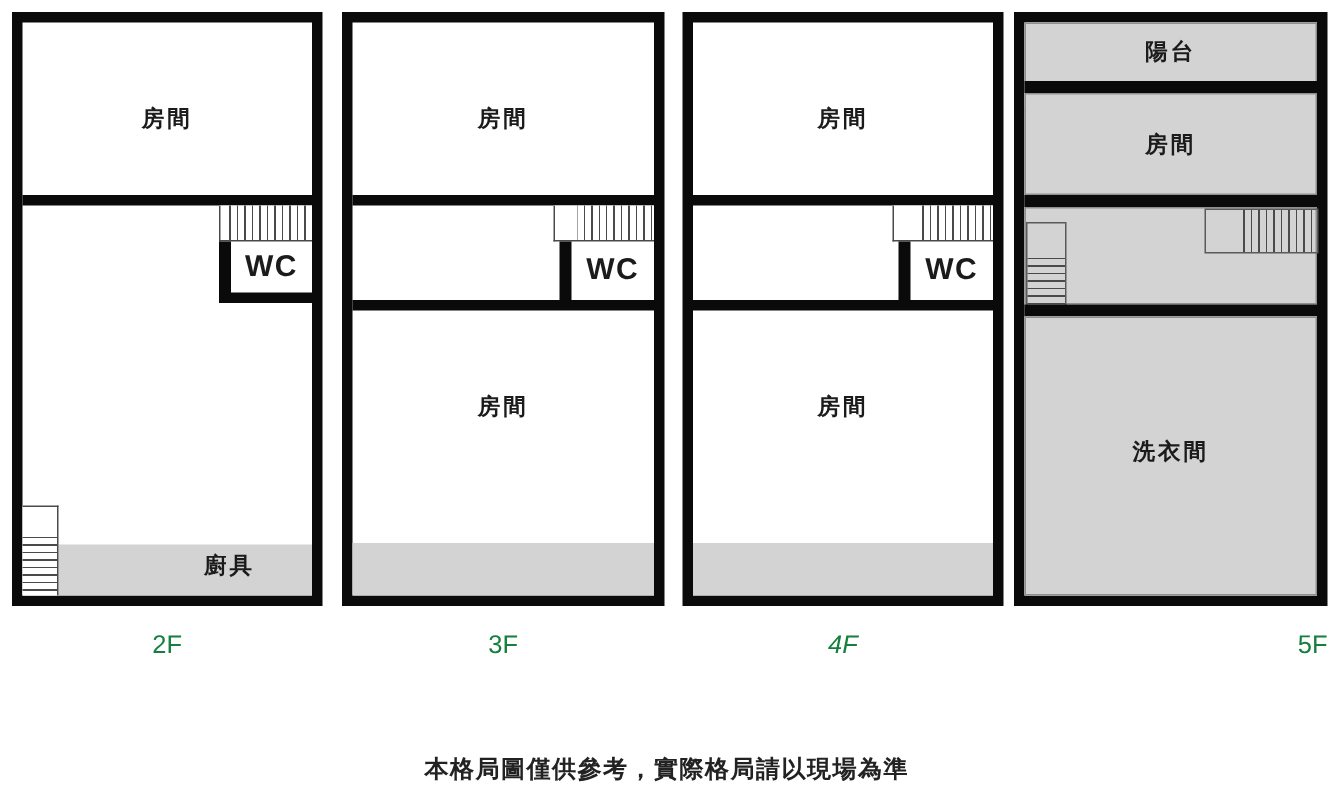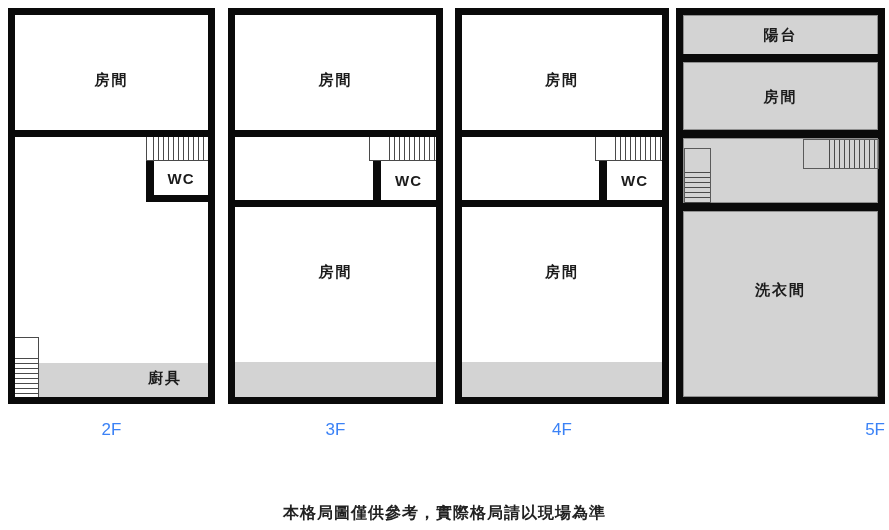--- a/index.html
+++ b/index.html
@@ -13,30 +13,30 @@
     border:7px solid #0a0a0a;background:#ffffff;box-sizing:border-box;
   }
   .abs{position:absolute;box-sizing:border-box;}
   .wall{background:#0a0a0a;}
   .room-label{
     position:absolute;left:0;right:0;text-align:center;
     font-size:15px;font-weight:600;letter-spacing:2px;line-height:20px;height:20px;
   }
   .wc-label{
     position:absolute;display:flex;align-items:center;justify-content:center;
-    font-size:15px;font-weight:600;letter-spacing:1px;
+    font-size:20px;font-weight:600;letter-spacing:1px;
   }
   .gray{background:#d3d3d3;}
   .outlined{border:1px solid #8f8f8f;}
   .vlines{background:repeating-linear-gradient(90deg,transparent 0,transparent 4px,#4a4a4a 4px,#4a4a4a 5px);}
   .hlines{background:repeating-linear-gradient(180deg,transparent 0,transparent 4px,#4a4a4a 4px,#4a4a4a 5px);}
   .hatchbox{border-left:1px solid #4a4a4a;border-bottom:1px solid #4a4a4a;background:#ffffff;}
   .floor-label{
     position:absolute;top:420px;text-align:center;
-    font-size:17px;font-weight:400;color:#3b82f6;
+    font-size:17px;font-weight:400;color:#15803d;
   }
   .caption{
     position:absolute;left:0;right:0;top:503px;text-align:center;
     font-size:16px;font-weight:600;color:#222222;letter-spacing:1px;
   }
 </style>
 </head>
 <body>
 
 <div class="panel" style="left:8px;width:207px;">
@@ -48,21 +48,21 @@
   <div class="abs hatchbox" style="left:131px;top:122px;width:62px;height:24px;">
     <div class="abs vlines" style="left:2px;top:0;right:0;bottom:0;"></div>
   </div>
 
   <div class="abs wall" style="left:131px;top:146px;width:8px;height:41px;"></div>
   <div class="abs wall" style="left:131px;top:180px;width:62px;height:7px;"></div>
   <div class="wc-label" style="left:139px;top:146px;width:54px;height:34px;">WC</div>
 
 
   <div class="abs gray" style="left:0;top:348px;width:193px;height:34px;"></div>
-  <div class="room-label" style="left:100px;right:auto;width:100px;top:353px;">廚具</div>
+  <div class="room-label" style="left:88px;right:auto;width:100px;top:353px;">廚具</div>
 
   <div class="abs" style="left:0;top:322px;width:24px;height:60px;background:#ffffff;border-top:1px solid #4a4a4a;border-right:1px solid #4a4a4a;">
     <div class="abs hlines" style="left:0;top:16px;right:0;bottom:0;"></div>
   </div>
 </div>
 <div class="floor-label" style="left:8px;width:207px;">2F</div>
 
 <div class="panel" style="left:228px;width:215px;">
   <div class="room-label" style="top:55px;">房間</div>
   <div class="abs wall" style="left:0;top:115px;width:201px;height:7px;"></div>
@@ -86,21 +86,21 @@
   <div class="abs wall" style="left:0;top:115px;width:200px;height:7px;"></div>
   <div class="abs hatchbox" style="left:133px;top:122px;width:67px;height:24px;">
     <div class="abs vlines" style="left:15px;top:0;right:0;bottom:0;"></div>
   </div>
   <div class="abs wall" style="left:137px;top:146px;width:8px;height:39px;"></div>
   <div class="wc-label" style="left:145px;top:146px;width:55px;height:39px;">WC</div>
   <div class="abs wall" style="left:0;top:185px;width:200px;height:7px;"></div>
   <div class="room-label" style="top:247px;">房間</div>
   <div class="abs gray" style="left:0;top:347px;width:200px;height:35px;"></div>
 </div>
-<div class="floor-label" style="left:455px;width:214px;">4F</div>
+<div class="floor-label" style="left:455px;width:214px;font-style:italic;">4F</div>
 
 <div class="panel" style="left:676px;width:209px;">
 
   <div class="abs gray outlined" style="left:0;top:0;width:195px;height:56px;">
     <div class="room-label" style="top:9px;">陽台</div>
   </div>
   <div class="abs wall" style="left:0;top:39px;width:195px;height:8px;"></div>
 
   <div class="abs gray outlined" style="left:0;top:47px;width:195px;height:68px;">
     <div class="room-label" style="top:24px;">房間</div>
@@ -113,18 +113,18 @@
       <div class="abs hlines" style="left:0;top:19px;right:0;bottom:0;"></div>
     </div>
 
     <div class="abs" style="left:119px;top:0;width:76px;height:30px;border:1px solid #5a5a5a;">
       <div class="abs vlines" style="left:21px;top:0;right:0;bottom:0;"></div>
     </div>
   </div>
   <div class="abs wall" style="left:0;top:188px;width:195px;height:8px;"></div>
 
   <div class="abs gray outlined" style="left:0;top:196px;width:195px;height:186px;">
-    <div class="room-label" style="top:68px;">洗衣間</div>
+    <div class="room-label" style="top:80px;">洗衣間</div>
   </div>
 </div>
 <div class="floor-label" style="left:676px;width:209px;text-align:right;">5F</div>
 
 <div class="caption">本格局圖僅供參考，實際格局請以現場為準</div>
 
 </body></html>

